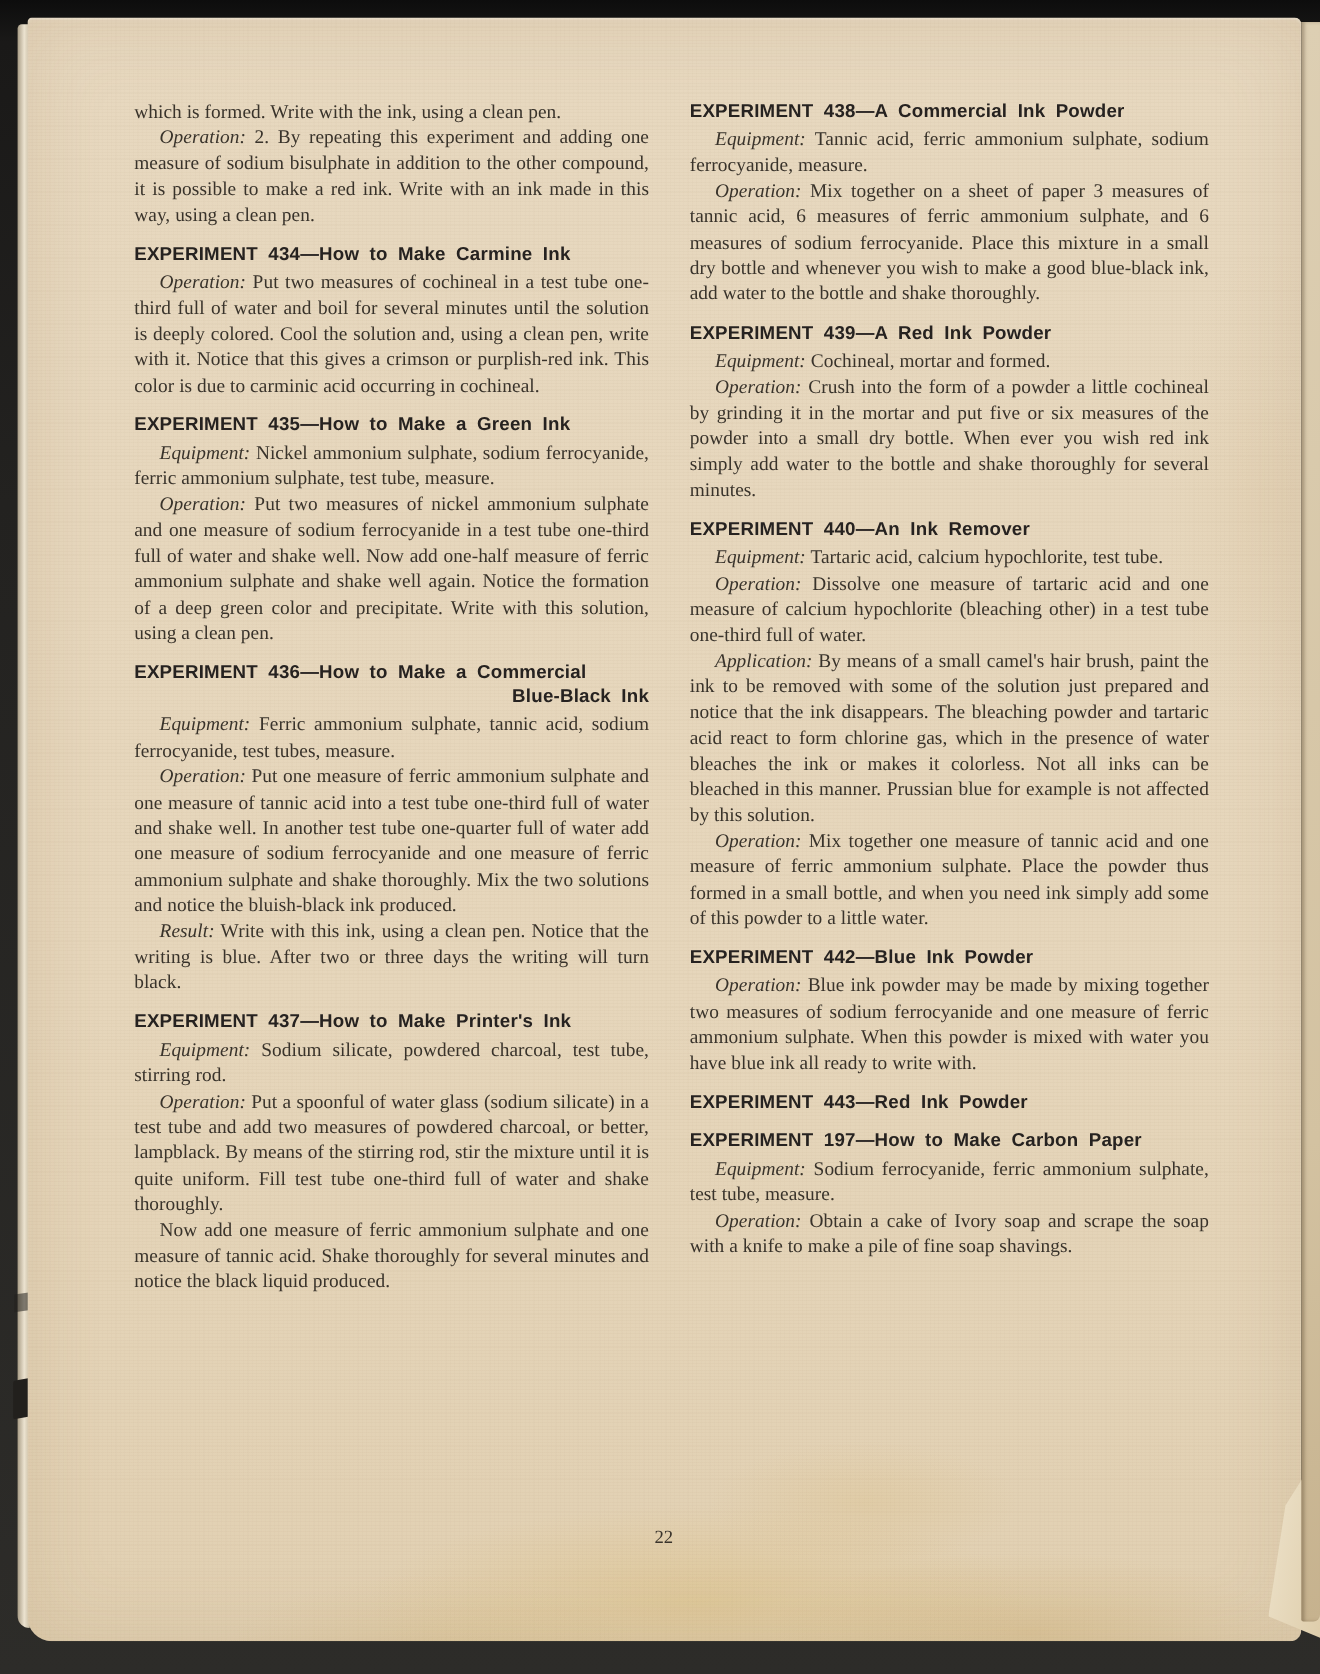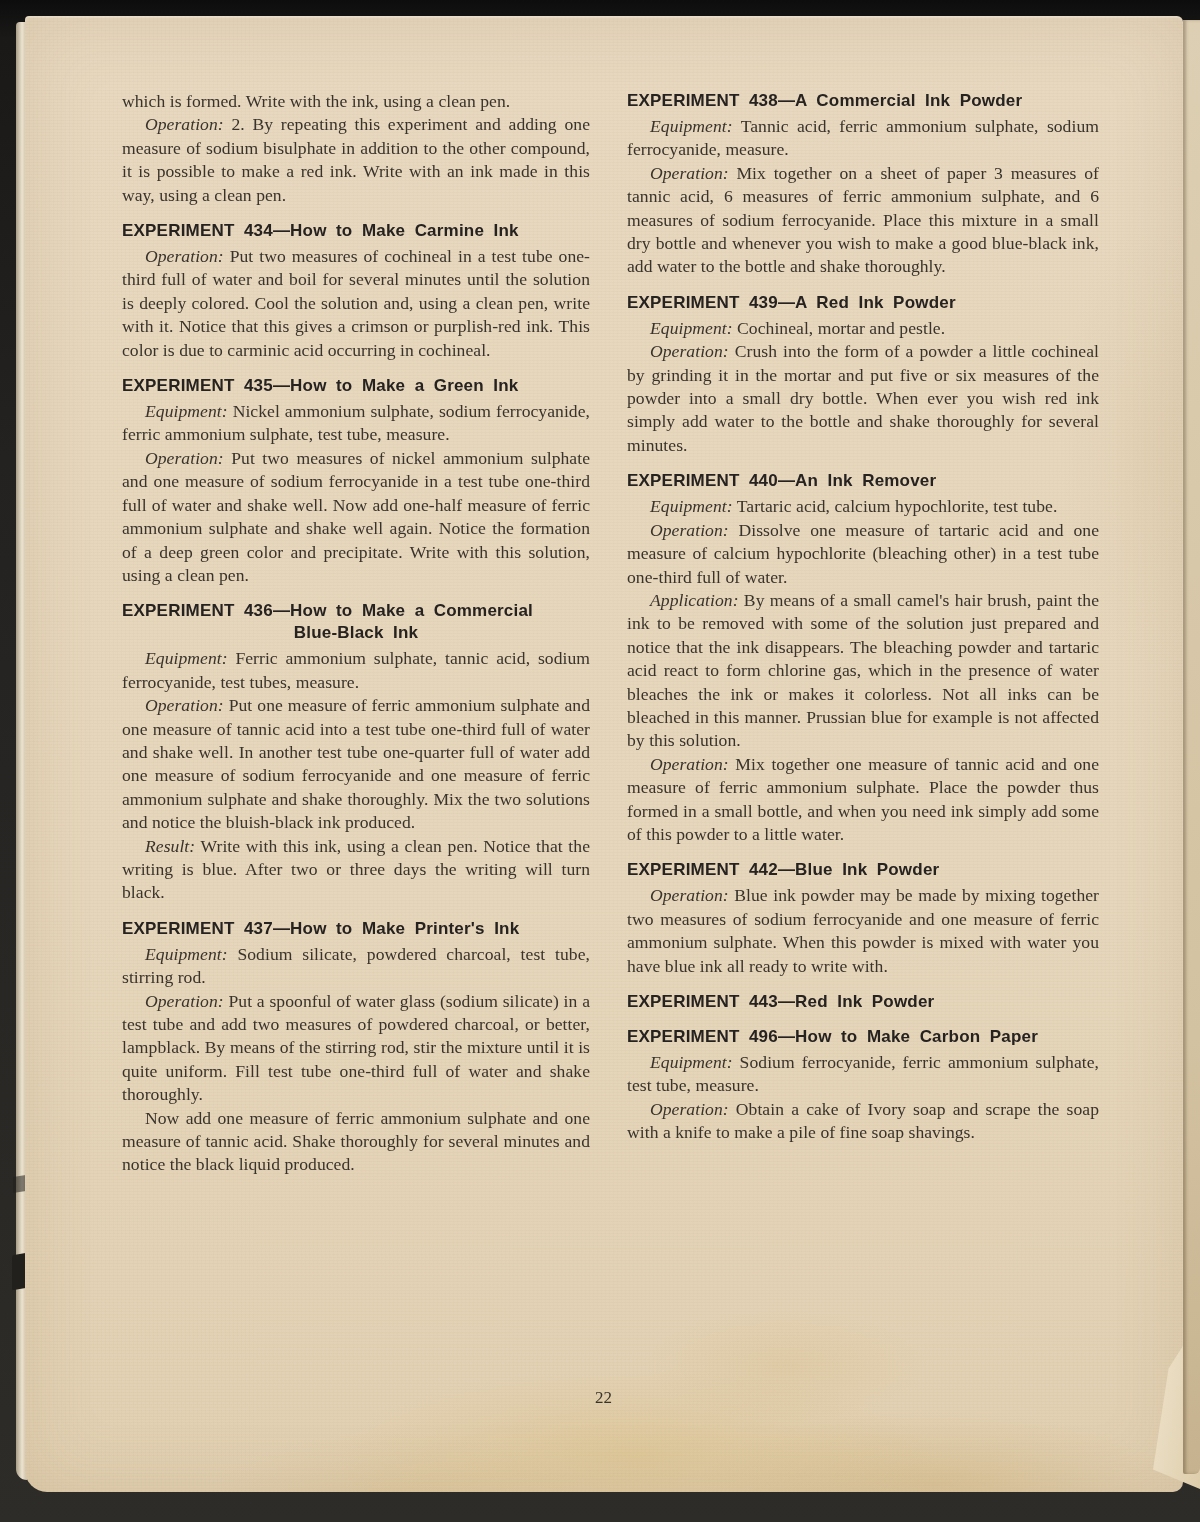--- a/index.html
+++ b/index.html
@@ -67,21 +67,21 @@
   p.body-para.indent { text-indent:23px; }
   .lead { font-style:italic; }
 
   .exp-heading {
     font-family:"Liberation Sans", sans-serif; font-weight:700;
     font-size:17px; line-height:22px; color:#262220;
     letter-spacing:0.2px; word-spacing:4.5px;
     margin:13px 0 3px;
   }
   .column > .exp-heading:first-child { margin-top:0; }
-  .heading-line.centered { text-align:center; }
+  .heading-line.centered { text-align:right; }
 
   .page-number {
     position:absolute; left:570px; top:1372px;
     font-family:"Liberation Serif", serif; font-size:17px; color:#3a342c;
   }
 </style>
 </head>
 <body>
 
 <div class="scan">
@@ -121,38 +121,38 @@
         </div>
       <div class="column right">
           <div class="exp-heading">
             <div class="heading-line">EXPERIMENT 438—A Commercial Ink Powder</div>
           </div>
           <p class="body-para indent"><span class="lead">Equipment:</span> <span>Tannic acid, ferric ammonium sulphate, sodium ferrocyanide, measure.</span></p>
           <p class="body-para indent"><span class="lead">Operation:</span> <span>Mix together on a sheet of paper 3 measures of tannic acid, 6 measures of ferric ammonium sulphate, and 6 measures of sodium ferrocyanide. Place this mixture in a small dry bottle and whenever you wish to make a good blue-black ink, add water to the bottle and shake thoroughly.</span></p>
           <div class="exp-heading">
             <div class="heading-line">EXPERIMENT 439—A Red Ink Powder</div>
           </div>
-          <p class="body-para indent"><span class="lead">Equipment:</span> <span>Cochineal, mortar and pestle.</span></p>
+          <p class="body-para indent"><span class="lead">Equipment:</span> <span>Cochineal, mortar and formed.</span></p>
           <p class="body-para indent"><span class="lead">Operation:</span> <span>Crush into the form of a powder a little cochineal by grinding it in the mortar and put five or six measures of the powder into a small dry bottle. When ever you wish red ink simply add water to the bottle and shake thoroughly for several minutes.</span></p>
           <div class="exp-heading">
             <div class="heading-line">EXPERIMENT 440—An Ink Remover</div>
           </div>
           <p class="body-para indent"><span class="lead">Equipment:</span> <span>Tartaric acid, calcium hypochlorite, test tube.</span></p>
           <p class="body-para indent"><span class="lead">Operation:</span> <span>Dissolve one measure of tartaric acid and one measure of calcium hypochlorite (bleaching other) in a test tube one-third full of water.</span></p>
           <p class="body-para indent"><span class="lead">Application:</span> <span>By means of a small camel's hair brush, paint the ink to be removed with some of the solution just prepared and notice that the ink disappears. The bleaching powder and tartaric acid react to form chlorine gas, which in the presence of water bleaches the ink or makes it colorless. Not all inks can be bleached in this manner. Prussian blue for example is not affected by this solution.</span></p>
           <p class="body-para indent"><span class="lead">Operation:</span> <span>Mix together one measure of tannic acid and one measure of ferric ammonium sulphate. Place the powder thus formed in a small bottle, and when you need ink simply add some of this powder to a little water.</span></p>
           <div class="exp-heading">
             <div class="heading-line">EXPERIMENT 442—Blue Ink Powder</div>
           </div>
           <p class="body-para indent"><span class="lead">Operation:</span> <span>Blue ink powder may be made by mixing together two measures of sodium ferrocyanide and one measure of ferric ammonium sulphate. When this powder is mixed with water you have blue ink all ready to write with.</span></p>
           <div class="exp-heading">
             <div class="heading-line">EXPERIMENT 443—Red Ink Powder</div>
           </div>
           <div class="exp-heading">
-            <div class="heading-line">EXPERIMENT 496—How to Make Carbon Paper</div>
+            <div class="heading-line">EXPERIMENT 197—How to Make Carbon Paper</div>
           </div>
           <p class="body-para indent"><span class="lead">Equipment:</span> <span>Sodium ferrocyanide, ferric ammonium sulphate, test tube, measure.</span></p>
           <p class="body-para indent"><span class="lead">Operation:</span> <span>Obtain a cake of Ivory soap and scrape the soap with a knife to make a pile of fine soap shavings.</span></p>
         </div>
     </div>
 
     <div class="page-number">22</div>
 
     <div class="dogear"></div>
   </div>

